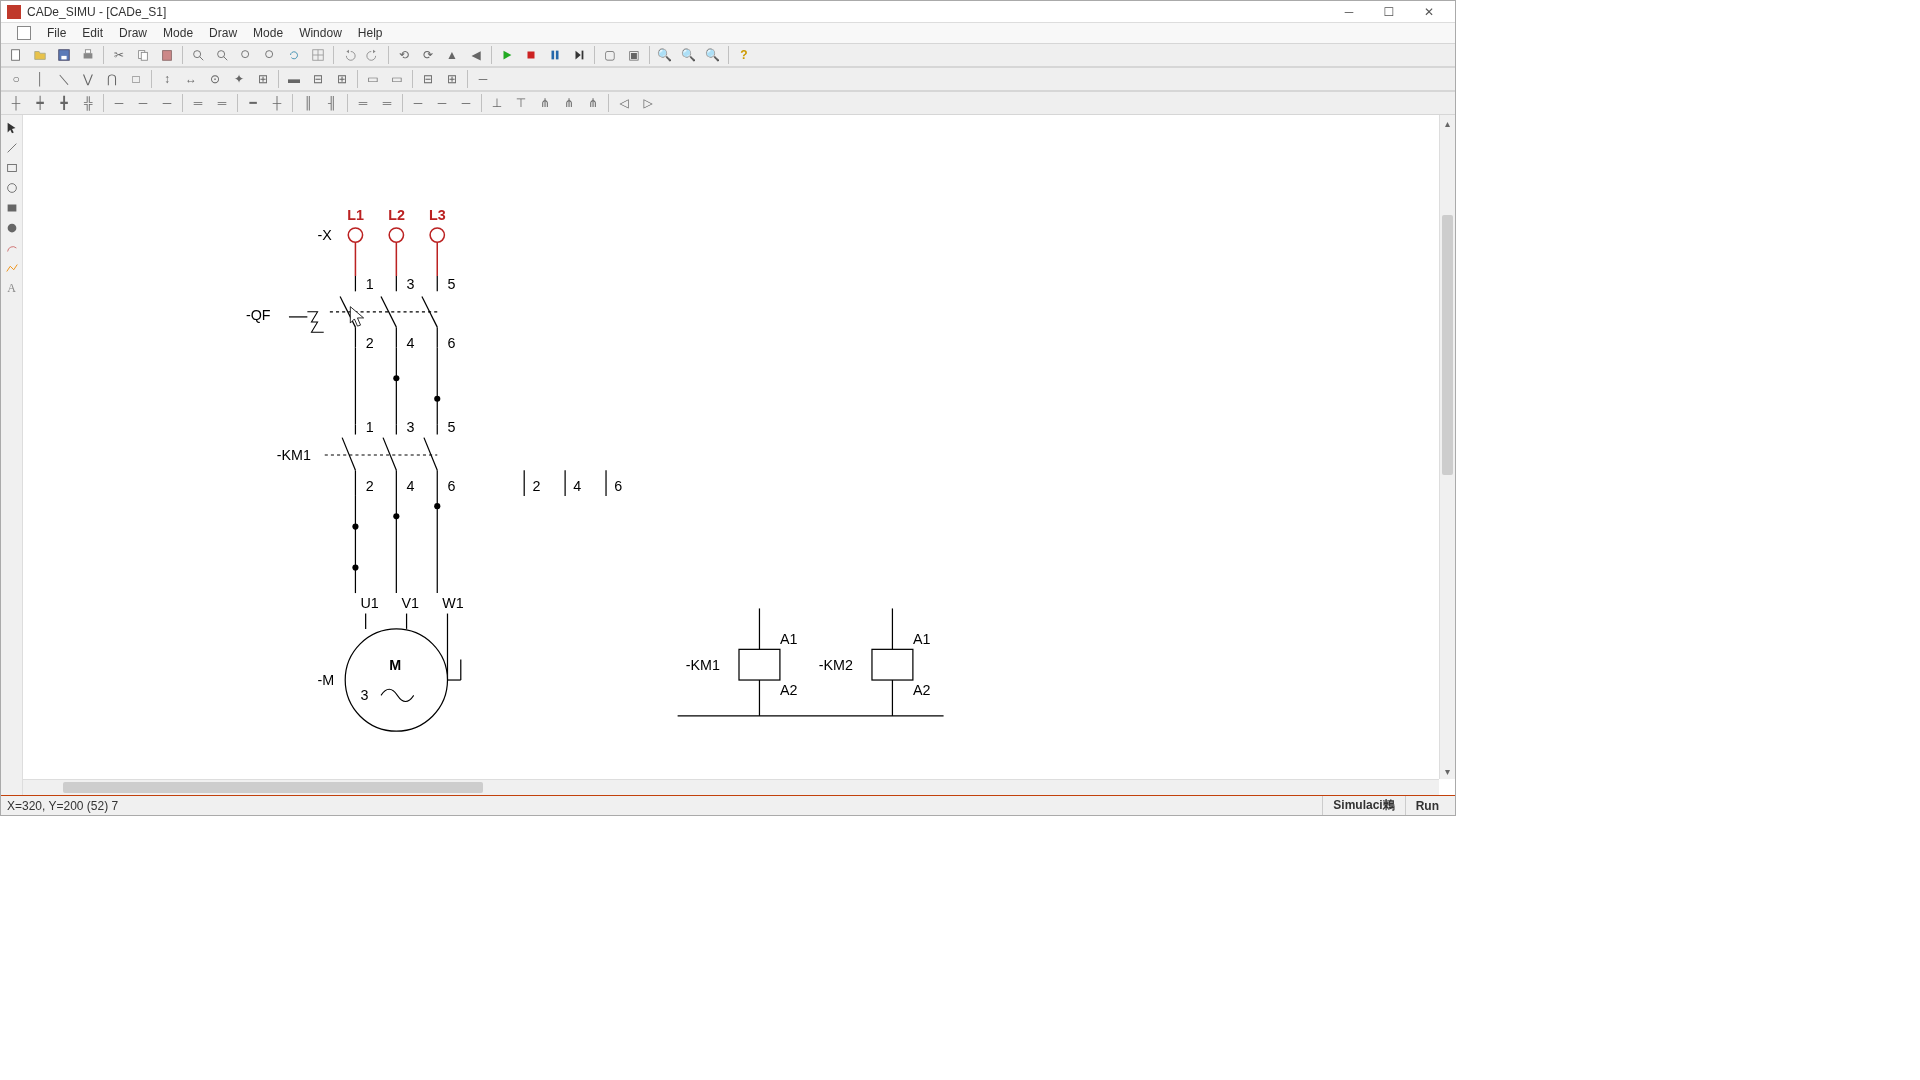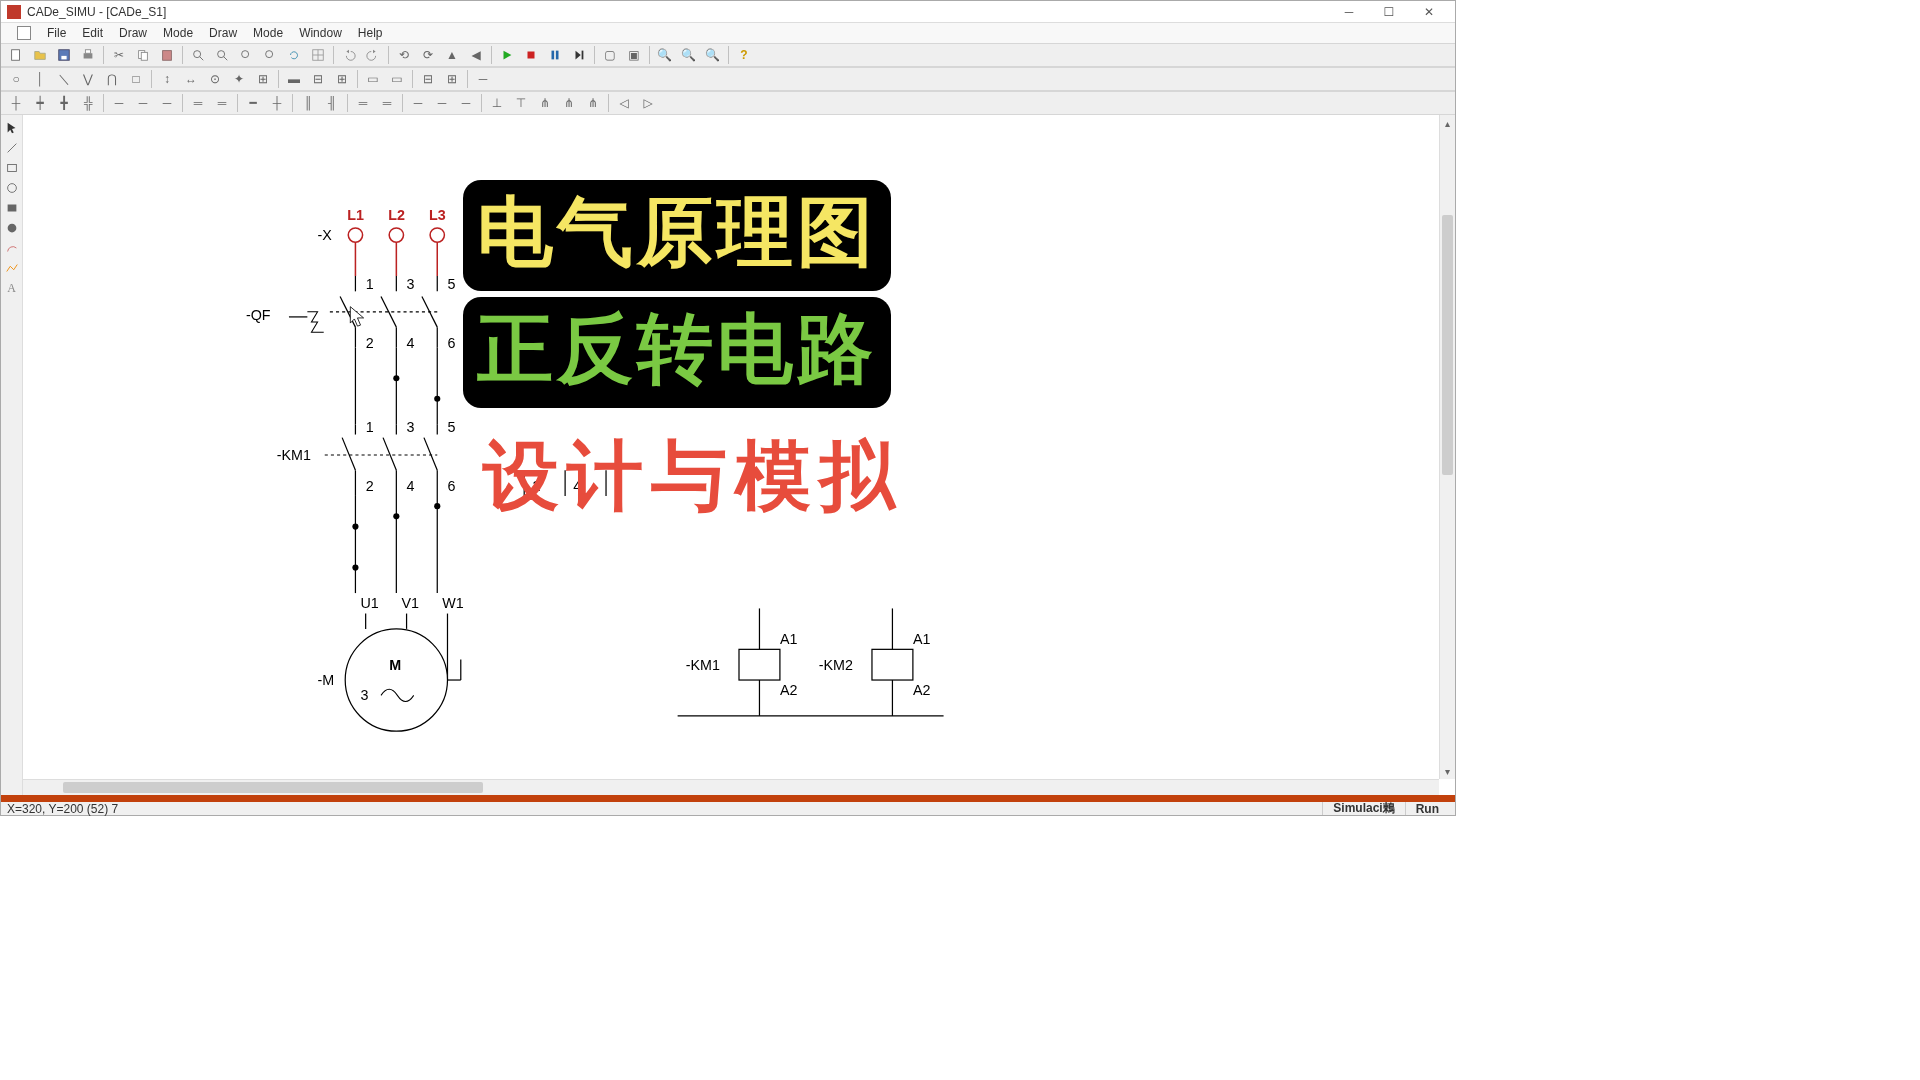--- a/index.html
+++ b/index.html
@@ -19,21 +19,21 @@
   .sep { width: 1px; height: 18px; background: #c0c0c0; margin: 0 2px; }
   .content { flex: 1; display: flex; background: #fff; position: relative; }
   .sidetool { width: 22px; background: #f0f0f0; border-right: 1px solid #ddd; display: flex; flex-direction: column; align-items: center; padding-top: 4px; gap: 2px; }
   .sidetool .sbtn { width: 18px; height: 18px; display:flex; align-items:center; justify-content:center; }
   .canvas-wrap { flex: 1; position: relative; background: #fff; overflow: hidden; }
   .vscroll { position: absolute; right: 0; top: 0; bottom: 16px; width: 16px; background: #f0f0f0; border-left: 1px solid #ddd; }
   .vscroll .thumb { position: absolute; left: 2px; right: 2px; top: 100px; height: 260px; background: #cdcdcd; border-radius: 2px; }
   .vscroll .arrow { position:absolute; left:0; right:0; height:16px; display:flex; align-items:center; justify-content:center; color:#666; font-size:10px;}
   .hscroll { position: absolute; left: 0; right: 16px; bottom: 0; height: 16px; background: #f0f0f0; border-top: 1px solid #ddd; }
   .hscroll .thumb { position:absolute; top:2px; bottom:2px; left:40px; width:420px; background:#cdcdcd; border-radius:2px;}
-  .statusbar { height: 20px; background: #f0f0f0; border-top: 7px solid #c2410c; display: flex; align-items: center; font-size: 12px; color: #333; padding: 0 6px; }
+  .statusbar { height: 20px; background: #f0f0f0; border-top: 1px solid #c2410c; display: flex; align-items: center; font-size: 12px; color: #333; padding: 0 6px; }
   .statusbar .flex { flex: 1; }
   .statusbar .cell { border-left: 1px solid #ccc; padding: 0 10px; height: 100%; display:flex; align-items:center;font-weight:bold;}
   
   .diag { position:absolute; left:0; top:0; width:100%; height:100%; font-family: Arial, sans-serif; }
   .diag line { stroke:#000; stroke-width:1.2; }
   .diag .cw { stroke:#000; stroke-width:1.2; fill:#fff; }
   .diag text { font-size:14px; fill:#000; }
   .diag .red text { fill:#b22; font-weight:600;}
   .diag .red circle { stroke:#b22; fill:#fff; stroke-width:1.5;}
   .diag .red line { stroke:#b22; stroke-width:1.5;}
@@ -418,29 +418,20 @@
         </g>
         <text x="870" y="505">A1</text>
         <text x="870" y="555">A2</text>
         <text x="778" y="530">-KM2</text>
 
         <g>
           <path d="M320 175 l0 16 l4 -4 l3 7 l3 -1 l-3 -7 l6 0 z" fill="#fff" stroke="#000" stroke-width="0.8"></path>
         </g>
       </svg>
 
-      <div class="overlay">
-        <div class="ov-row">
-            <div class="ov-box t1"><span>电气原理图</span></div>
-          </div>
-        <div class="ov-row">
-            <div class="ov-box t2"><span>正反转电路</span></div>
-          </div>
-        <div class="t3"><span>设计与模拟</span></div>
-      </div>
 
       <div class="vscroll">
         <div class="arrow" style="top:0">▴</div>
         <div class="thumb"></div>
         <div class="arrow" style="bottom:0">▾</div>
       </div>
       <div class="hscroll">
         <div class="thumb"></div>
       </div>
     </div>

